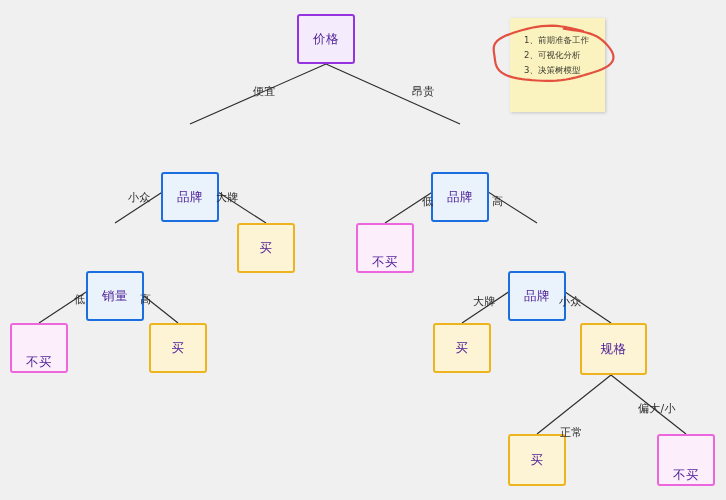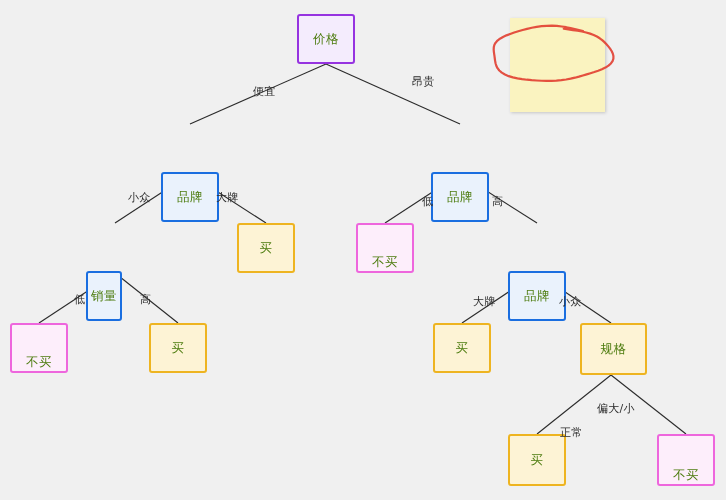--- a/index.html
+++ b/index.html
@@ -9,21 +9,21 @@
     font-family:"DejaVu Sans","Liberation Sans",sans-serif;
     overflow:hidden;
   }
   #canvas{position:relative;width:726px;height:500px;}
   #edge-layer{position:absolute;left:0;top:0;width:726px;height:500px;}
   .node{
     position:absolute;
     box-sizing:border-box;
     display:flex;align-items:center;justify-content:center;
     font-size:12.5px;
-    color:#4d7c0f;
+    color:#4c1d95;
     letter-spacing:.5px;
     border-radius:3px;
     z-index:3;
   }
   .node.purple{border:2.5px solid #9633e0;background:#f4ecfd;}
   .node.blue{border:2.5px solid #1a6ee0;background:#eaf2fc;margin-top:48px;}
   .node.yellow{border:2.5px solid #eeb420;background:#fdf3d5;}
   .node.pink{border:2.5px solid #ee66dd;background:#fdeefb;align-items:flex-end;}
   .edge-label{
     position:absolute;
@@ -73,21 +73,21 @@
   <div id="node-layer">
       <div class="node purple" style="left: 297px; top: 14px; width: 58px; height: 50px;">
         <span>价格</span>
       </div>
       <div class="node blue" style="left: 161px; top: 124px; width: 58px; height: 50px;">
         <span>品牌</span>
       </div>
       <div class="node blue" style="left: 431px; top: 124px; width: 58px; height: 50px;">
         <span>品牌</span>
       </div>
-      <div class="node blue" style="left: 86px; top: 223px; width: 36px; height: 50px;">
+      <div class="node blue" style="left: 86px; top: 223px; width: 58px; height: 50px;">
         <span>销量</span>
       </div>
       <div class="node yellow" style="left: 237px; top: 223px; width: 58px; height: 50px;">
         <span>买</span>
       </div>
       <div class="node pink" style="left: 356px; top: 223px; width: 58px; height: 50px;">
         <span>不买</span>
       </div>
       <div class="node blue" style="left: 508px; top: 223px; width: 58px; height: 50px;">
         <span>品牌</span>
@@ -107,32 +107,37 @@
       <div class="node yellow" style="left: 508px; top: 434px; width: 58px; height: 52px;">
         <span>买</span>
       </div>
       <div class="node pink" style="left: 657px; top: 434px; width: 58px; height: 52px;">
         <span>不买</span>
       </div>
     </div>
 
   <div id="label-layer">
       <div class="edge-label" style="left: 253px; top: 84px;">便宜</div>
-      <div class="edge-label" style="left: 380px; top: 74px; padding-left: 32px;">昂贵</div>
+      <div class="edge-label" style="left: 380px; top: 84px; padding-left: 32px;">昂贵</div>
       <div class="edge-label" style="left: 128px; top: 190px;">小众</div>
       <div class="edge-label" style="left: 216px; top: 190px;">大牌</div>
       <div class="edge-label" style="left: 422px; top: 194px;">低</div>
       <div class="edge-label" style="left: 492px; top: 194px;">高</div>
       <div class="edge-label" style="left: 74px; top: 292px;">低</div>
       <div class="edge-label" style="left: 140px; top: 292px;">高</div>
       <div class="edge-label" style="left: 473px; top: 294px;">大牌</div>
       <div class="edge-label" style="left: 559px; top: 294px;">小众</div>
       <div class="edge-label" style="left: 560px; top: 401px; margin-top: 24px;">正常</div>
-      <div class="edge-label" style="left: 597px; top: 401px;">偏大/小</div>
+      <div class="edge-label" style="left: 638px; top: 401px;">偏大/小</div>
     </div>
 
   <div class="sticky" id="sticky-note" style="left: 510px; top: 18px; width: 95px; height: 94px; background: rgb(250, 243, 192);"></div>
+  <div class="sticky-lines" id="sticky-lines" style="left: 524px; top: 33px;">
+      <div>1、前期准备工作</div>
+      <div>2、可视化分析</div>
+      <div>3、决策树模型</div>
+    </div>
 
   <svg id="annot-layer">
       <path d="M563.78 28.75 L568.39 29.39 L572.94 30.04 L577.45 30.73 L581.86 31.52 L586.09 32.47 L590.07 33.62 L593.69 34.97 L596.91 36.53 L599.73 38.27 L602.21 40.14 L604.41 42.13 L606.44 44.20 L608.32 46.36 L610.07 48.62 L611.60 50.99 L612.77 53.46 L613.42 56.00 L613.39 58.56 L612.56 61.07 L610.91 63.45 L608.49 65.63 L605.44 67.57 L601.93 69.26 L598.17 70.73 L594.32 72.04 L590.47 73.24 L586.67 74.39 L582.86 75.51 L578.97 76.63 L574.92 77.69 L570.63 78.67 L566.10 79.50 L561.34 80.15 L556.42 80.59 L551.42 80.81 L546.42 80.85 L541.46 80.73 L536.57 80.49 L531.72 80.16 L526.90 79.72 L522.12 79.16 L517.42 78.41 L512.90 77.42 L508.69 76.14 L504.94 74.54 L501.78 72.65 L499.30 70.49 L497.50 68.16 L496.30 65.72 L495.56 63.27 L495.11 60.85 L494.79 58.48 L494.48 56.17 L494.15 53.89 L493.84 51.62 L493.68 49.34 L493.82 47.06 L494.43 44.82 L495.64 42.64 L497.49 40.59 L499.96 38.69 L502.99 36.95 L506.44 35.37 L510.20 33.92 L514.18 32.57 L518.32 31.28 L522.62 30.04 L527.09 28.86 L531.77 27.79 L536.64 26.88 L541.68 26.20 L546.81 25.80 L551.92 25.72 L556.90 25.96 L561.69 26.48 L566.23 27.21 L570.56 28.09 L574.73 29.04 L578.85 30.02 L583.00 31.04" fill="none" stroke="#e0392b" stroke-width="2.2" stroke-linecap="round" stroke-linejoin="round" opacity="0.88"></path>
     </svg>
 
 </div>
 
 </body></html>

